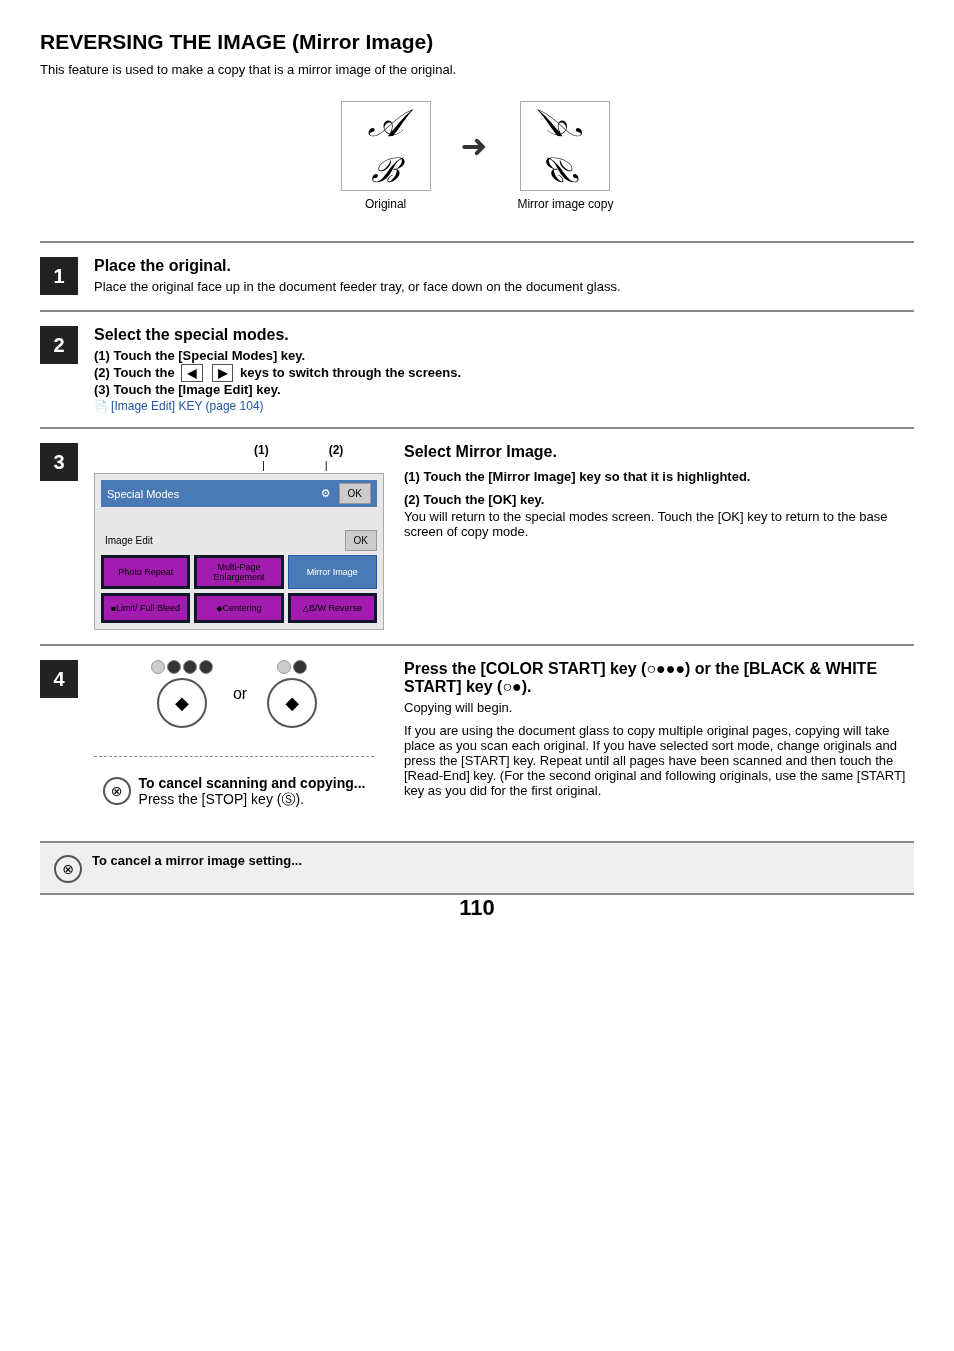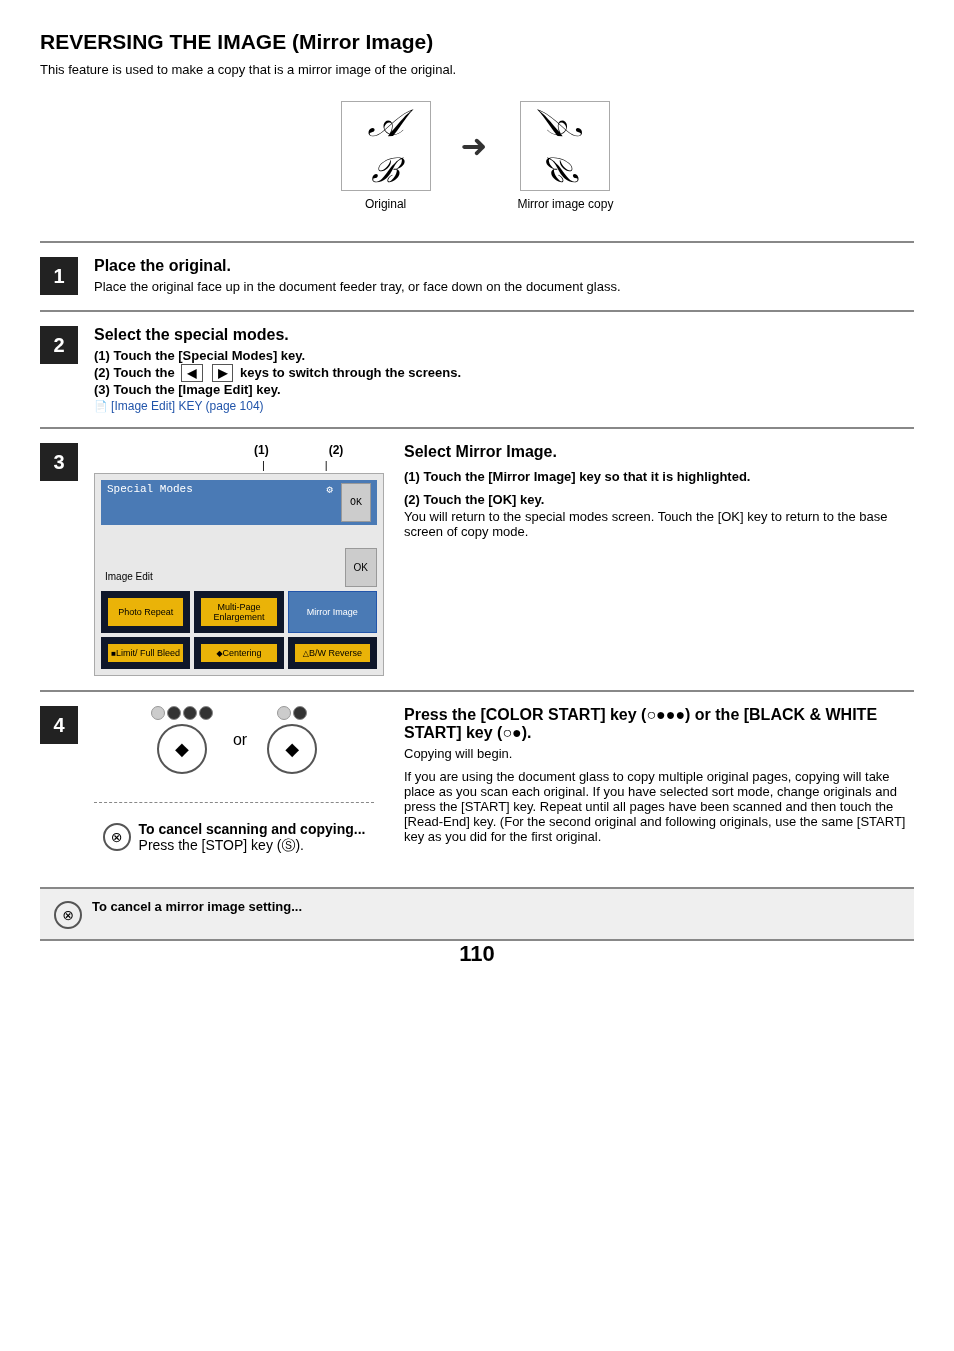--- a/index.html
+++ b/index.html
@@ -108,50 +108,49 @@
       border: 1px solid #aaa;
       background: #e8e8e8;
       padding: 6px;
       min-width: 290px;
       max-width: 290px;
       font-size: 11px;
     }
     .screen-top-bar {
       display: flex;
       justify-content: space-between;
-      align-items: flex-start;
+      align-items: center;
       background: #4a7ab5;
       color: #fff;
       padding: 3px 6px;
       font-size: 11px;
       margin-bottom: 4px;
-      font-family: Liberation Mono, monospace;
     }
     .screen-ok-btn {
       background: #ccc;
       border: 1px solid #999;
-      padding: 13px 8px;
+      padding: 4px 8px;
       font-size: 10px;
       color: #000;
     }
     .screen-section-label {
       font-size: 10px;
       padding: 1px 4px;
       color: #000;
       margin-bottom: 4px;
     }
     .screen-buttons-grid {
       display: grid;
       grid-template-columns: 1fr 1fr 1fr;
       gap: 4px;
       margin-bottom: 4px;
     }
     .screen-btn {
-      background: #eab308;
-      border: 7px solid #0f172a;
+      background: #a21caf;
+      border: 3px solid #0f172a;
       padding: 4px 2px;
       font-size: 9px;
       text-align: center;
       min-height: 30px;
       display: flex;
       align-items: center;
       justify-content: center;
     }
     .screen-btn.highlighted {
       background: #4a7ab5;

